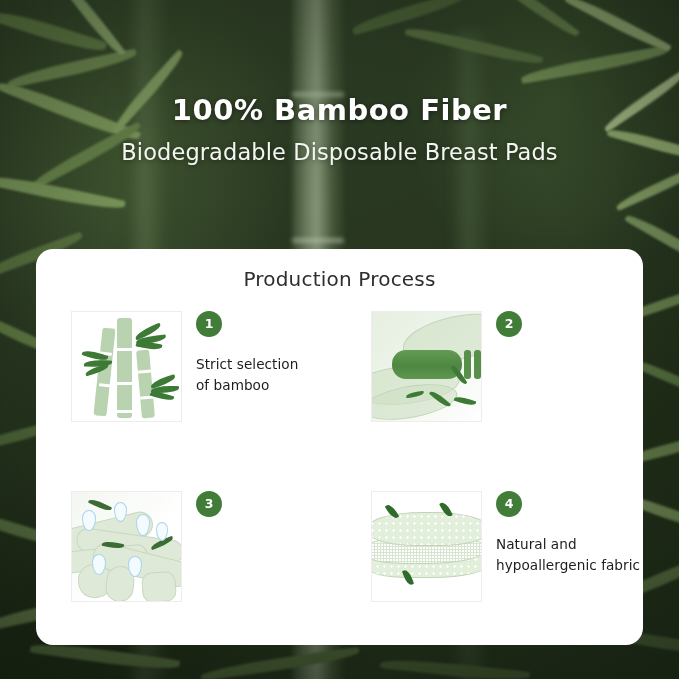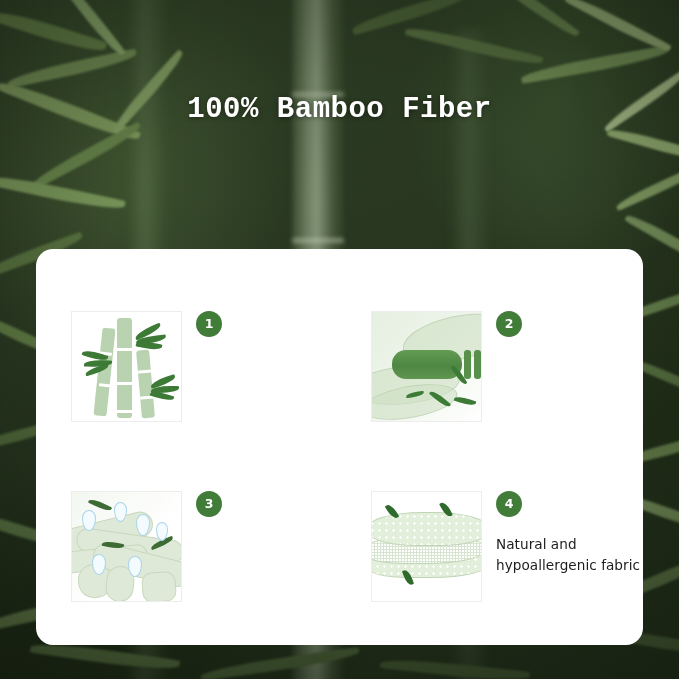--- a/index.html
+++ b/index.html
@@ -53,21 +53,20 @@
       radial-gradient(ellipse 85% 80% at 50% 45%, rgba(0,0,0,0) 42%, rgba(8,14,6,.42) 100%);
   }
   .tone {
     background: linear-gradient(180deg, rgba(26,38,20,.30) 0%, rgba(22,32,16,.10) 30%, rgba(20,30,15,.18) 70%, rgba(16,24,12,.42) 100%);
   }
   
   .headings {
     position: absolute; left: 0; top: 92px; width: 679px;
     text-align: center;
     z-index: 6;
-    font-family: Liberation Mono, monospace;
   }
   .title-main {
     font-size: 29px; font-weight: bold; color: #ffffff;
     letter-spacing: .5px; line-height: 36px;
     text-shadow: 0 1px 5px rgba(0,0,0,.45);
   }
   .title-sub {
     margin-top: 10px;
     font-size: 22.5px; font-weight: normal; color: #f4f6f1;
     letter-spacing: .1px; line-height: 28px;
@@ -242,23 +241,25 @@
 
     <div class="leaf" style="left:200px; top:658px; width:160px; height:12px; background:#5d7745; transform:rotate(-8deg);"></div>
     <div class="leaf" style="left:380px; top:664px; width:150px; height:12px; background:#526b3c; transform:rotate(6deg);"></div>
   </div>
 
   <div class="bg-layer tone"></div>
   <div class="bg-layer vig"></div>
 
   <div class="headings">
     <div class="title-main">100% Bamboo Fiber</div>
+    <div class="title-sub">Biodegradable Disposable Breast Pads</div>
   </div>
 
   <div class="card">
+    <div class="card-title">Production Process</div>
 
     <div class="steps">
 
       <div class="step">
         <div class="thumb">
           <div class="art s1">
             <div class="stalk" style="left:45px; top:6px;  width:15px; height:100px;"></div>
             <div class="stalk-node" style="left:44px; top:36px; width:17px;"></div>
             <div class="stalk-node" style="left:44px; top:70px; width:17px;"></div>
             <div class="stalk-node" style="left:44px; top:98px; width:17px;"></div>
@@ -279,20 +280,22 @@
             <div class="dleaf" style="left:12px; top:48px; width:28px; height:7px; transform:rotate(2deg);"></div>
             <div class="dleaf" style="left:13px; top:55px; width:24px; height:6px; transform:rotate(-16deg);"></div>
 
             <div class="dleaf" style="left:78px; top:66px; width:26px; height:7px; transform:rotate(-18deg);"></div>
             <div class="dleaf" style="left:79px; top:74px; width:28px; height:7px; transform:rotate(0deg);"></div>
             <div class="dleaf" style="left:78px; top:81px; width:24px; height:6px; transform:rotate(16deg);"></div>
           </div>
         </div>
         <div class="step-text">
           <div class="badge">1</div>
+          <div class="step-label">Strict selection
+of bamboo</div>
         </div>
       </div>
 
       <div class="step right">
         <div class="thumb">
           <div class="art s2">
             <div class="swoosh" style="left:30px; top:4px;  width:110px; height:44px; transform:rotate(-12deg);"></div>
             <div class="swoosh" style="left:-22px; top:54px; width:110px; height:38px; transform:rotate(-6deg);"></div>
             <div class="swoosh" style="left:-10px; top:74px; width:96px;  height:32px; transform:rotate(-10deg);"></div>
             <div class="seg-small" style="left:92px;"></div>

